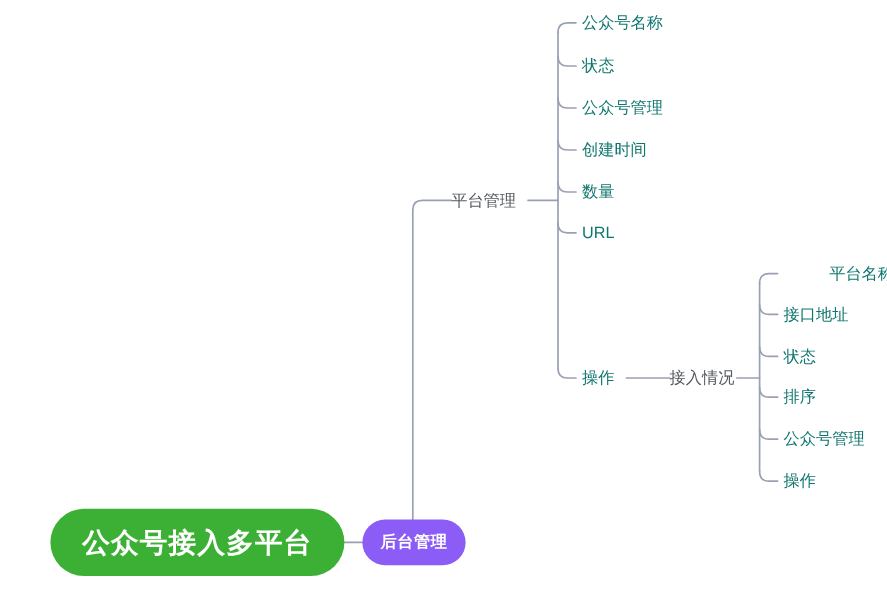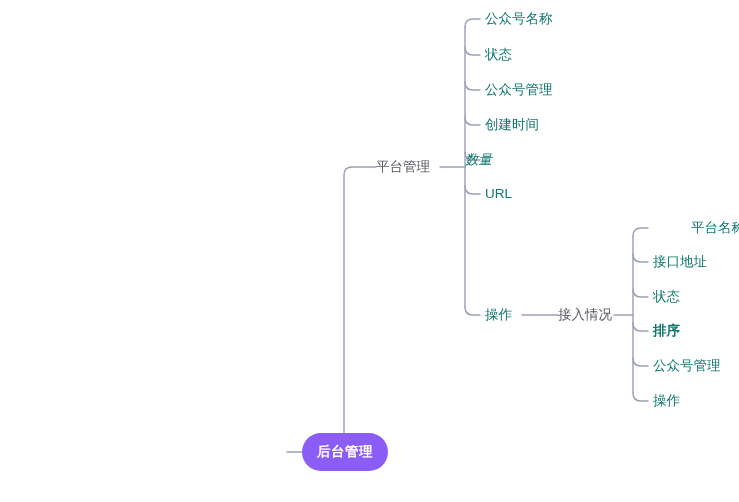--- a/index.html
+++ b/index.html
@@ -98,35 +98,36 @@
 
       <path d="M633,236 Q633,228 641,228 L648,228"></path>
       <path d="M633,254 Q633,262 641,262 L648,262"></path>
       <path d="M633,289 Q633,297 641,297 L648,297"></path>
       <path d="M633,323 Q633,331 641,331 L648,331"></path>
       <path d="M633,358 Q633,366 641,366 L648,366"></path>
       <path d="M633,393 Q633,401 641,401 L648,401"></path>
     </g>
   </svg>
 
+  <div class="pill" id="root-node">公众号接入多平台</div>
 
   <div class="pill" id="backend-node">后台管理</div>
 
   <div class="node-label branch" style="left:376px; top:167px;">平台管理</div>
 
   <div class="node-label branch" style="left:558px; top:315px;">接入情况</div>
 
   <div class="node-label" style="left:485px; top:19px;">公众号名称</div>
   <div class="node-label" style="left:485px; top:55px;">状态</div>
   <div class="node-label" style="left:485px; top:90px;">公众号管理</div>
   <div class="node-label" style="left:485px; top:125px;">创建时间</div>
-  <div class="node-label" style="left:465px; top:160px;font-style:italic;">数量</div>
+  <div class="node-label" style="left:485px; top:160px;">数量</div>
   <div class="node-label" style="left:485px; top:194px;">URL</div>
   <div class="node-label" style="left:485px; top:315px;">操作</div>
 
   <div class="node-label" style="left:653px; top:228px;margin-left:38px;">平台名称</div>
   <div class="node-label" style="left:653px; top:262px;">接口地址</div>
   <div class="node-label" style="left:653px; top:297px;">状态</div>
-  <div class="node-label" style="left:653px; top:331px;font-weight:bold;">排序</div>
+  <div class="node-label" style="left:653px; top:331px;">排序</div>
   <div class="node-label" style="left:653px; top:366px;">公众号管理</div>
   <div class="node-label" style="left:653px; top:401px;">操作</div>
 
 </div>
 
 </body></html>

